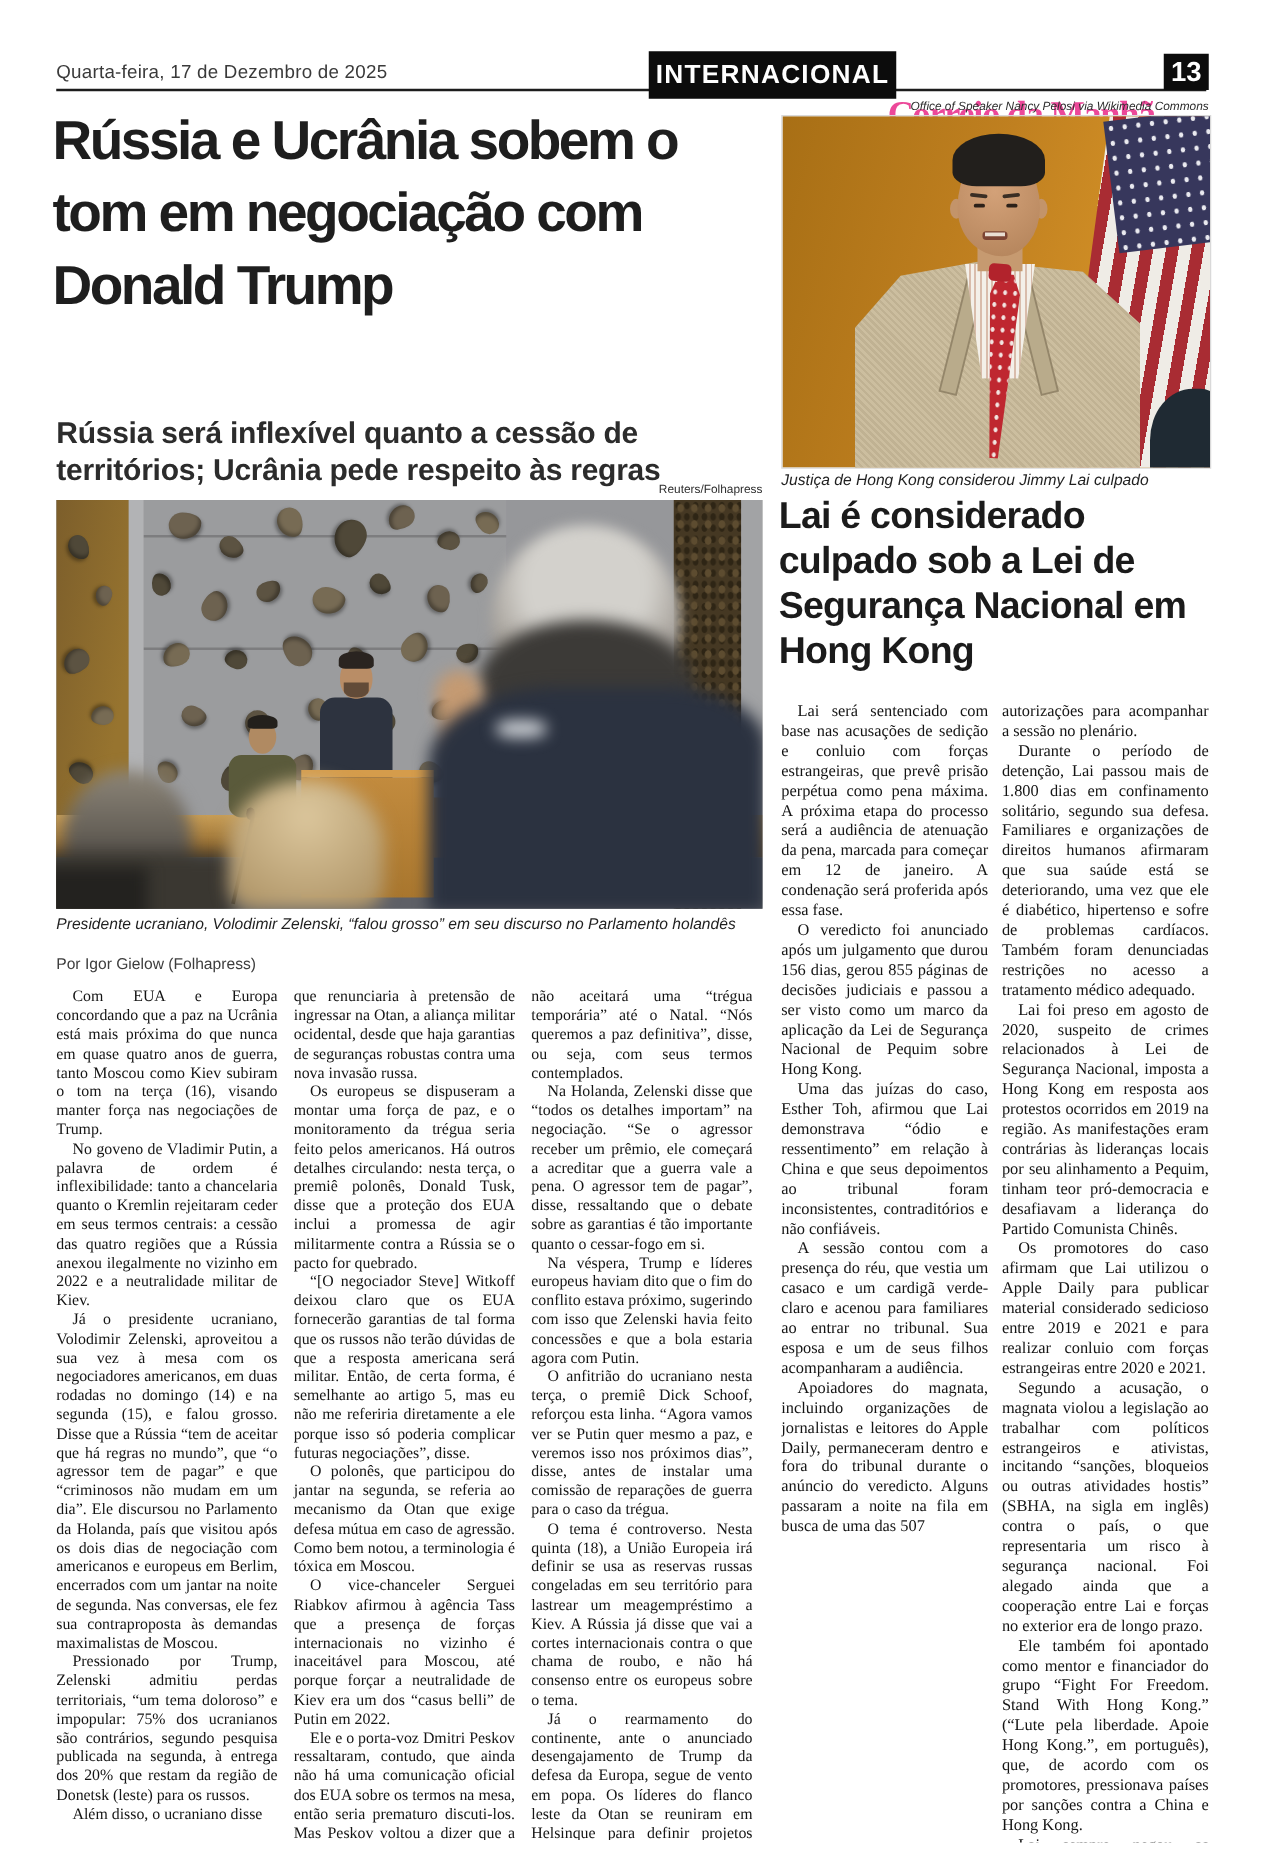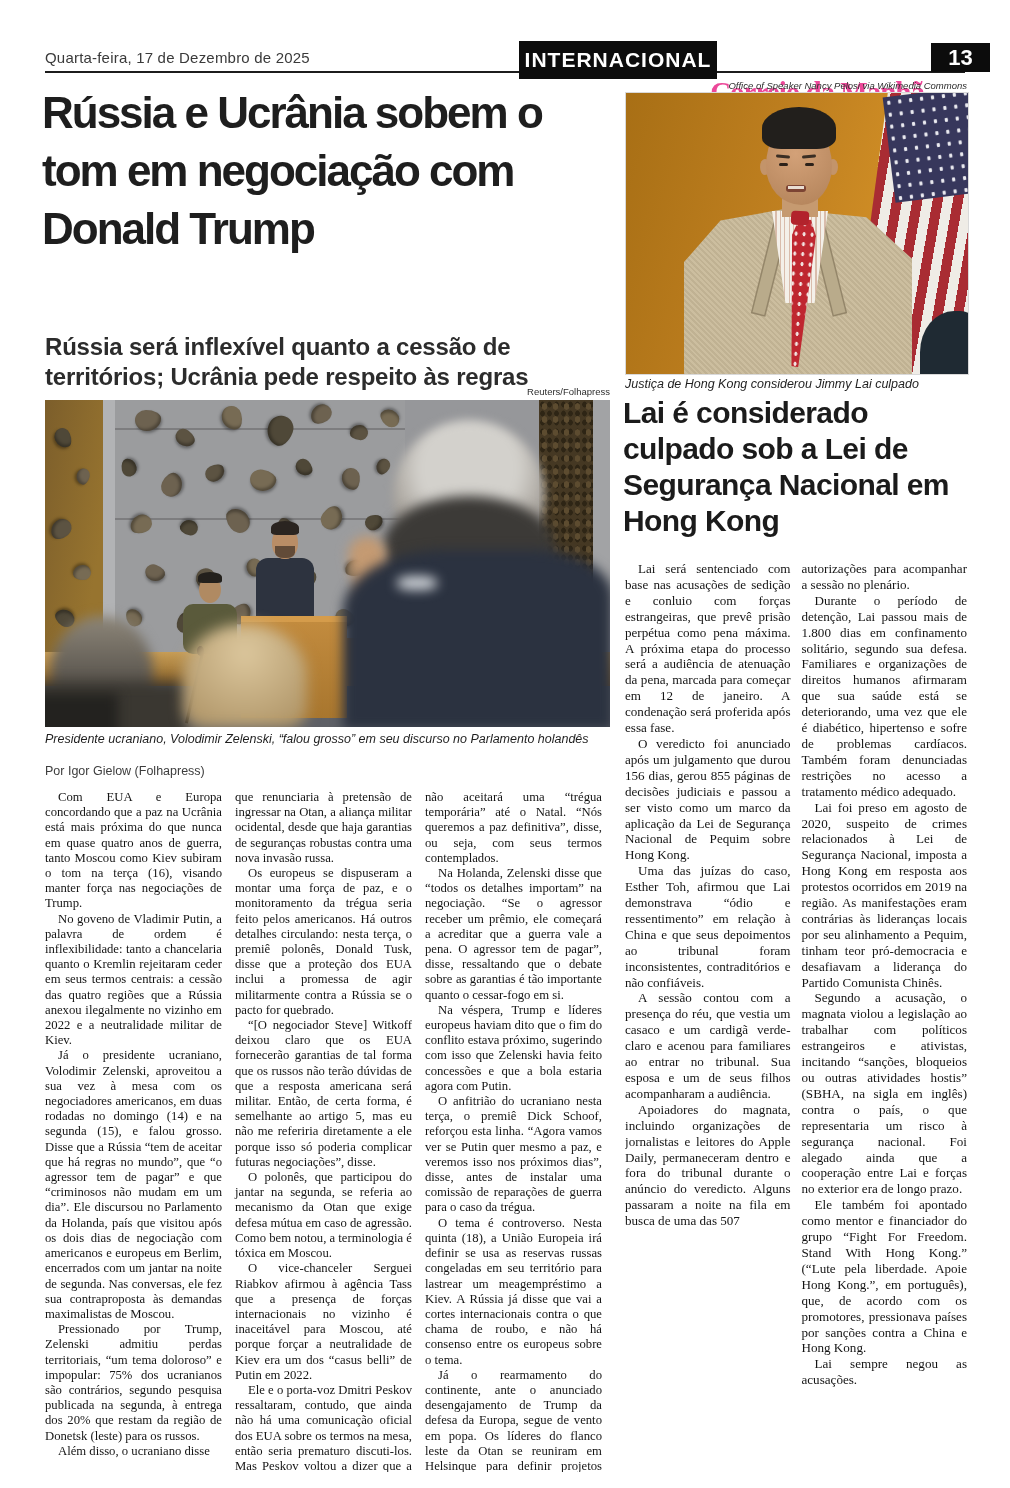--- a/index.html
+++ b/index.html
@@ -7,21 +7,21 @@
        font-family:"Liberation Sans",sans-serif;color:#1a1a1a;}
   .abs{position:absolute;}
 
   
   .date{left:45px;top:49px;font-size:15px;color:#3a3a3a;letter-spacing:.2px;}
   .rule{left:45px;width:920px;top:71px;height:2px;background:#1c1c1c;}
   .section-box{left:519px;top:41px;width:198px;height:38px;background:#0c0c0c;color:#fff;
     display:flex;align-items:center;justify-content:center;font-weight:700;font-size:21px;letter-spacing:1px;}
   .masthead{right:86px;top:40px;font-family:"Liberation Serif",serif;font-weight:700;
     font-size:29px;letter-spacing:-1px;color:#ec4899;white-space:nowrap;margin-top:36px;}
-  .pagenum{left:931px;top:43px;width:59px;height:29px;background:#0c0c0c;color:#fff;
+  .pagenum{left:931px;top:43px;width:36px;height:29px;background:#0c0c0c;color:#fff;
     font-weight:700;font-size:22px;display:flex;align-items:center;justify-content:center;}
 
   .credit{font-size:9.5px;color:#2d2d2d;}
   .credit-lai{right:43px;top:80px;font-style:italic;}
   .credit-main{left:45px;top:386px;width:565px;text-align:right;}
 
   
   .headline-main{left:42px;top:84px;width:548px;font-size:44px;line-height:58px;
     font-weight:700;letter-spacing:-2px;color:#1e1e1e;}
   .subhead{left:45px;top:332px;width:510px;font-size:24px;line-height:30px;
@@ -280,19 +280,20 @@
       <p class="para">O veredicto foi anunciado após um julgamento que durou 156 dias, gerou 855 páginas de decisões judiciais e passou a ser visto como um marco da aplicação da Lei de Segurança Nacional de Pequim sobre Hong Kong.</p>
       <p class="para">Uma das juízas do caso, Esther Toh, afirmou que Lai demonstrava “ódio e ressentimento” em relação à China e que seus depoimentos ao tribunal foram inconsistentes, contraditórios e não confiáveis.</p>
       <p class="para">A sessão contou com a presença do réu, que vestia um casaco e um cardigã verde-claro e acenou para familiares ao entrar no tribunal. Sua esposa e um de seus filhos acompanharam a audiência.</p>
       <p class="para">Apoiadores do magnata, incluindo organizações de jornalistas e leitores do Apple Daily, permaneceram dentro e fora do tribunal durante o anúncio do veredicto. Alguns passaram a noite na fila em busca de uma das 507</p>
     </div>
   <div class="col">
     <div>
         <p class="para cont">autorizações para acompanhar a sessão no plenário.</p>
         <p class="para">Durante o período de detenção, Lai passou mais de 1.800 dias em confinamento solitário, segundo sua defesa. Familiares e organizações de direitos humanos afirmaram que sua saúde está se deteriorando, uma vez que ele é diabético, hipertenso e sofre de problemas cardíacos. Também foram denunciadas restrições no acesso a tratamento médico adequado.</p>
         <p class="para">Lai foi preso em agosto de 2020, suspeito de crimes relacionados à Lei de Segurança Nacional, imposta a Hong Kong em resposta aos protestos ocorridos em 2019 na região. As manifestações eram contrárias às lideranças locais por seu alinhamento a Pequim, tinham teor pró-democracia e desafiavam a liderança do Partido Comunista Chinês.</p>
+        <p class="para">Os promotores do caso afirmam que Lai utilizou o Apple Daily para publicar material considerado sedicioso entre 2019 e 2021 e para realizar conluio com forças estrangeiras entre 2020 e 2021.</p>
         <p class="para">Segundo a acusação, o magnata violou a legislação ao trabalhar com políticos estrangeiros e ativistas, incitando “sanções, bloqueios ou outras atividades hostis” (SBHA, na sigla em inglês) contra o país, o que representaria um risco à segurança nacional. Foi alegado ainda que a cooperação entre Lai e forças no exterior era de longo prazo.</p>
         <p class="para">Ele também foi apontado como mentor e financiador do grupo “Fight For Freedom. Stand With Hong Kong.” (“Lute pela liberdade. Apoie Hong Kong.”, em português), que, de acordo com os promotores, pressionava países por sanções contra a China e Hong Kong.</p>
         <p class="para">Lai sempre negou as acusações.</p>
       </div>
 
   </div>
 </div>
 
 </body></html>

